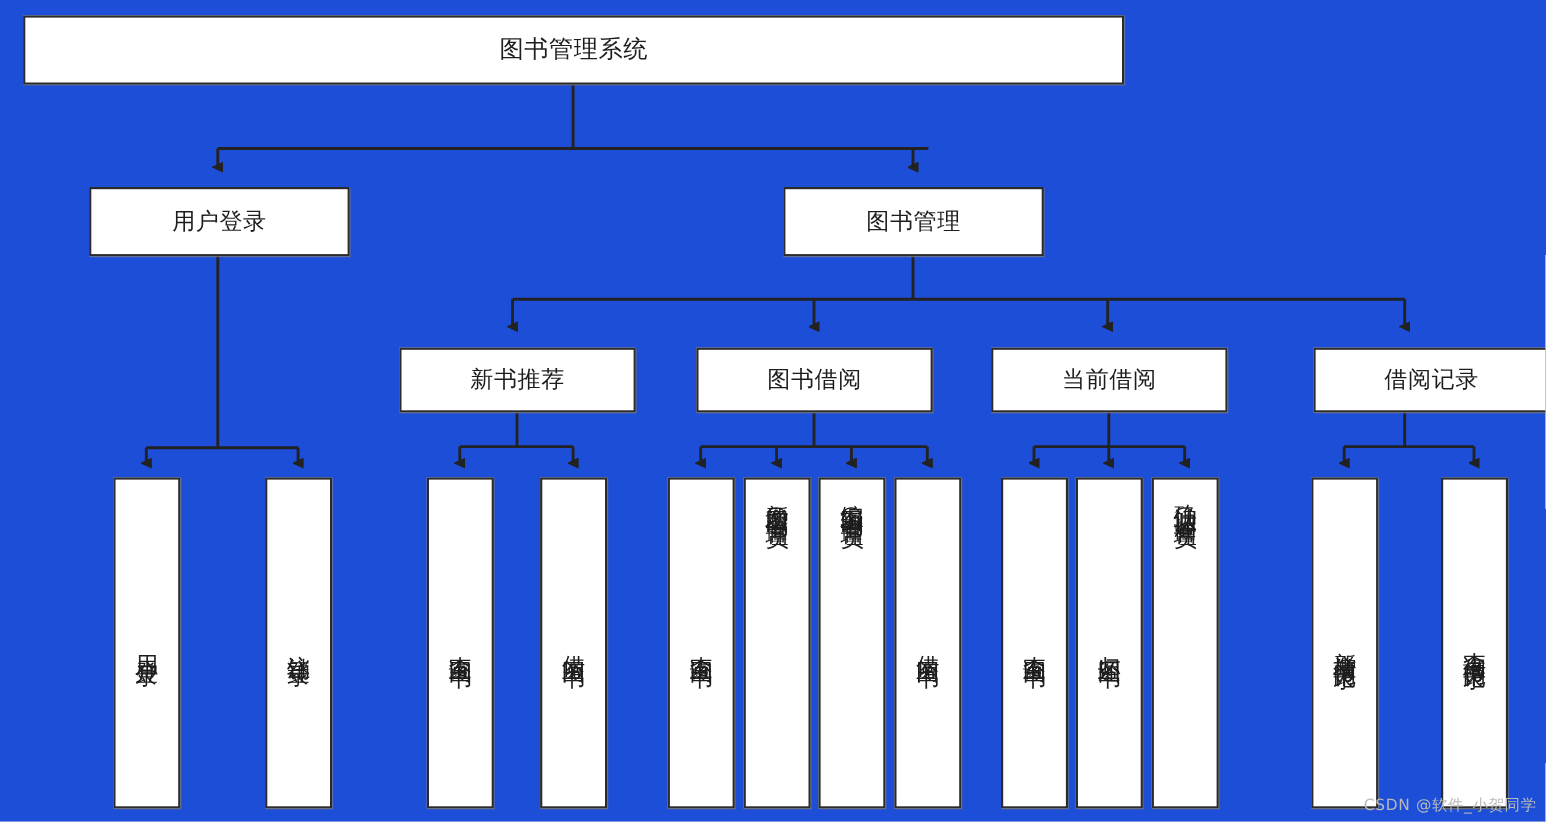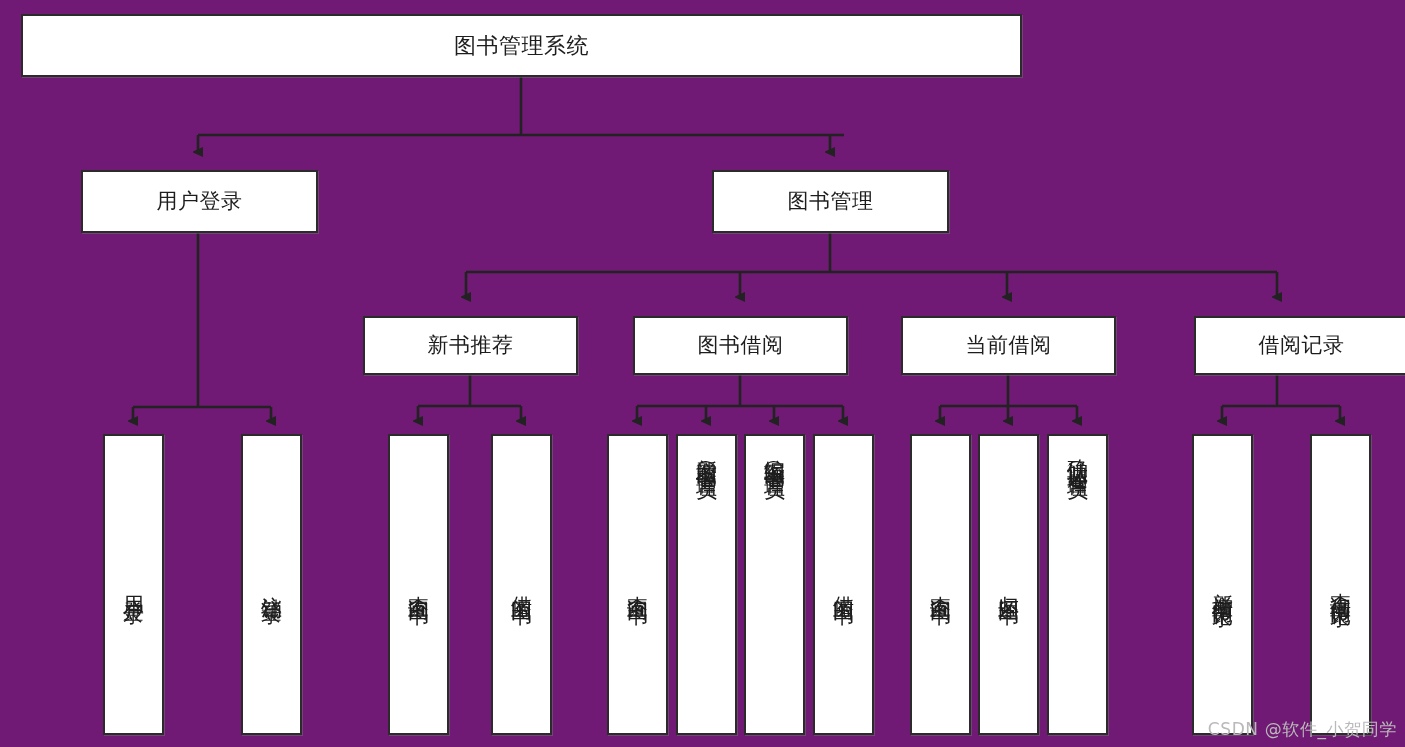--- a/index.html
+++ b/index.html
@@ -8,21 +8,21 @@
     padding: 0;
     background: #ffffff;
   }
   body {
     font-family: "DejaVu Sans", "Liberation Sans", sans-serif;
   }
   #diagram-root {
     position: relative;
     width: 1405px;
     height: 747px;
-    background: #701a75;
+    background: #1d4ed8;
     overflow: hidden;
   }
   #wires {
     position: absolute;
     left: 0;
     top: 0;
     width: 1405px;
     height: 747px;
     pointer-events: none;
   }
@@ -63,21 +63,21 @@
     white-space: pre;
   }
   .node.vert.centered {
     align-items: center;
     padding-top: 0;
   }
   #watermark {
     position: absolute;
     right: 8px;
     bottom: 6px;
-    font-size: 17px;
+    font-size: 14px;
     color: #b9b9b9;
     letter-spacing: 0.6px;
     user-select: none;
   }
 </style>
 </head>
 <body>
 
 <div id="diagram-root">
 

